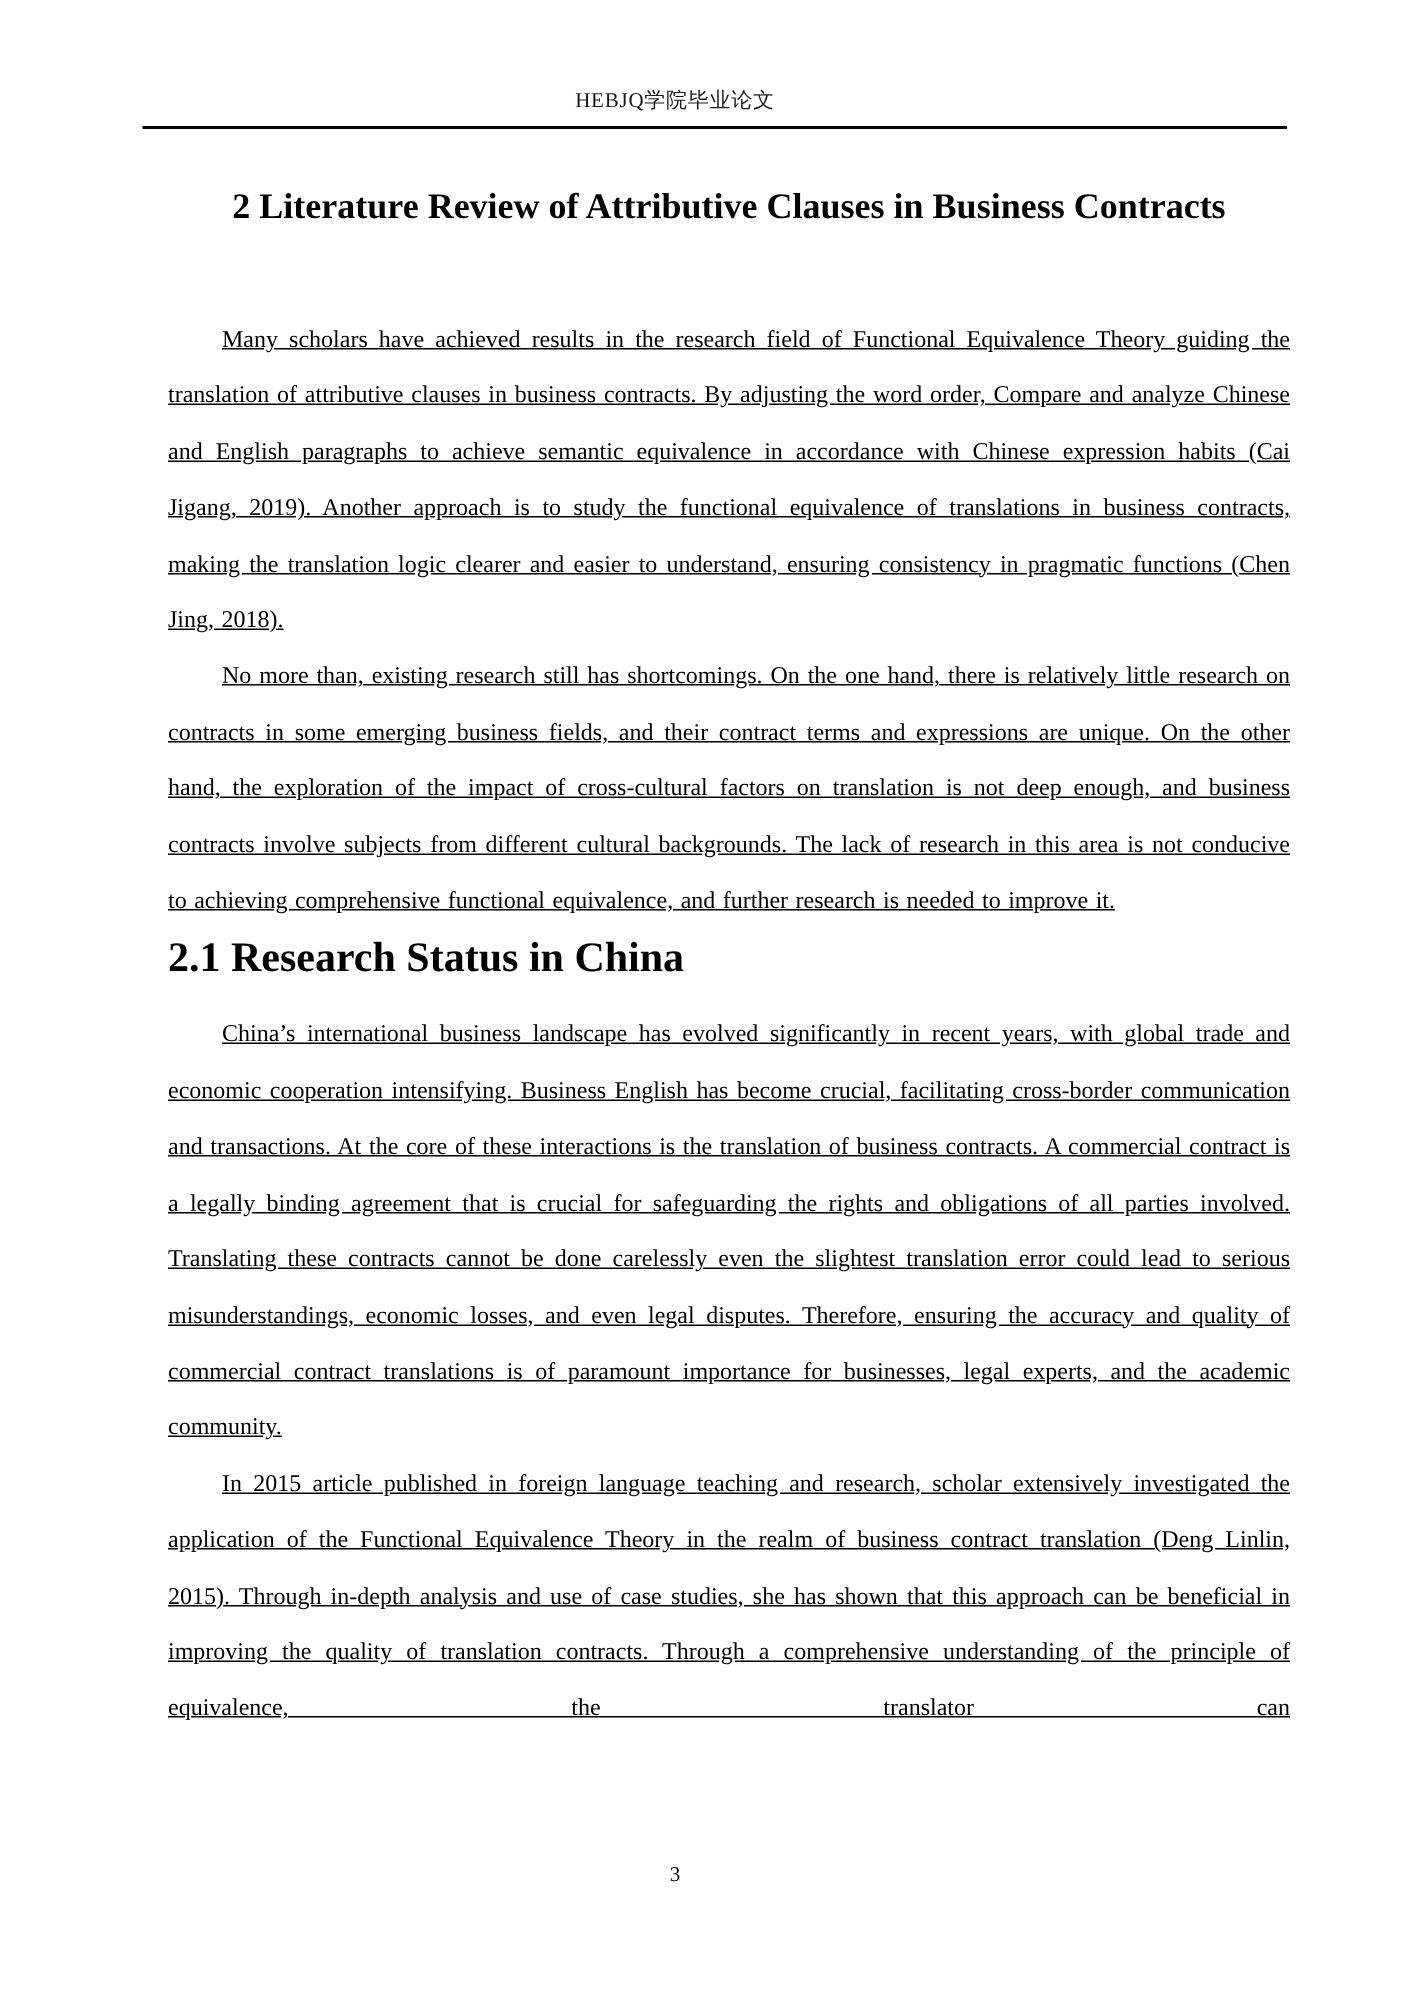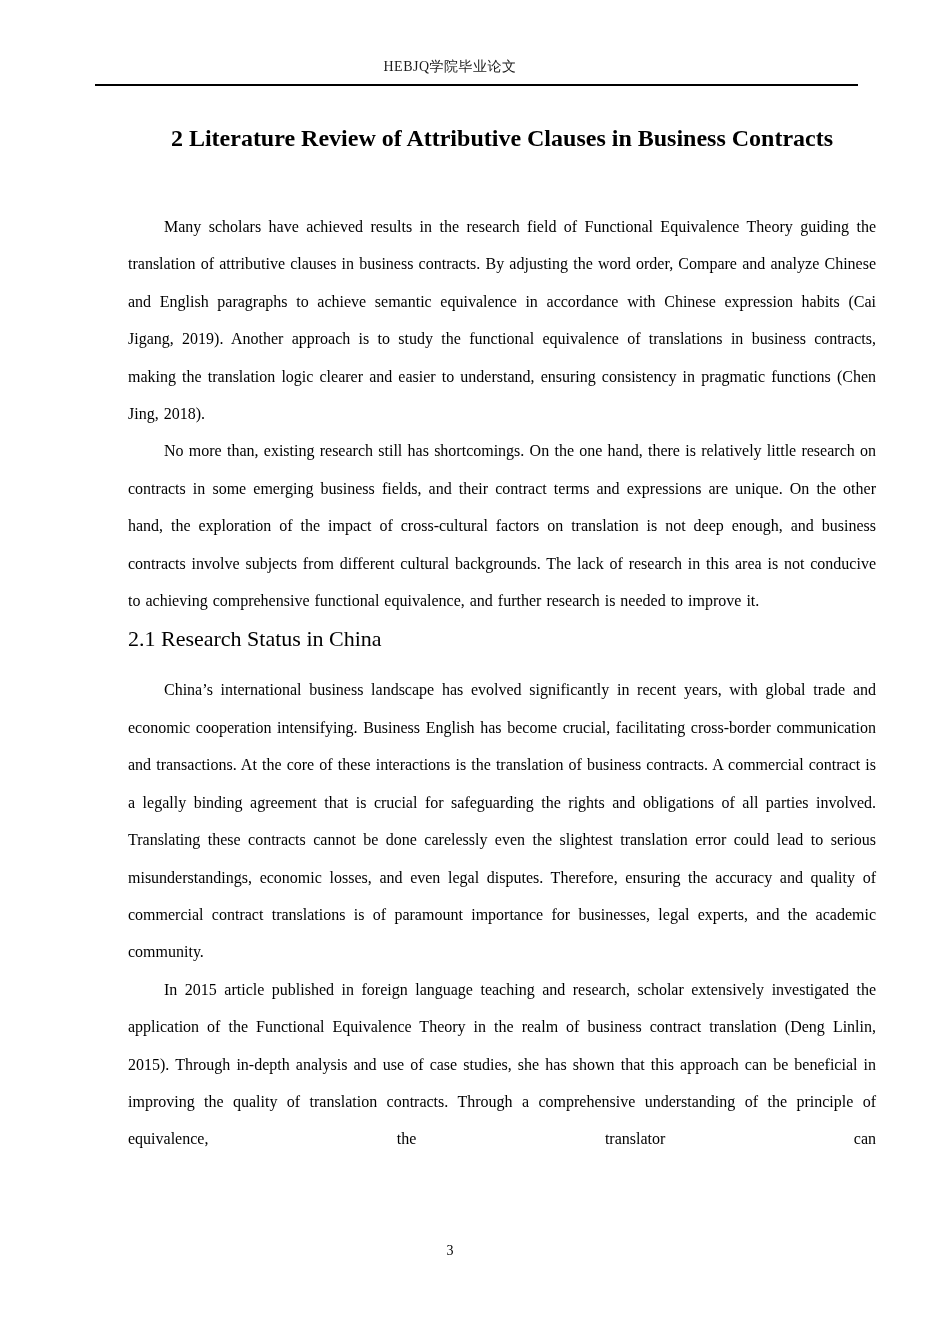--- a/index.html
+++ b/index.html
@@ -29,45 +29,46 @@
   .header-rule {
     position: absolute;
     top: 84px;
     left: 95px;
     width: 763px;
     height: 2px;
     background: #000000;
   }
   .content {
     position: absolute;
-    left: 128px;
+    left: 112px;
     top: 110px;
     width: 748px;
   }
   .chapter-title {
     font-size: 24px;
     font-weight: bold;
     text-align: center;
     line-height: 40px;
     margin: 8px 0 50px 0;
   }
   .body-para {
     font-size: 16px;
     line-height: 37.4px;
     text-align: justify;
     text-indent: 36px;
     margin: 0;
     word-spacing: 1px;
+    text-decoration: underline;
   }
   .justify-last {
     text-align-last: justify;
   }
   .section-heading {
-    font-size: 22px;
-    font-weight: normal;
+    font-size: 28px;
+    font-weight: bold;
     line-height: 32px;
     margin: 4px 0 16px 0;
   }
   .page-number {
     position: absolute;
     top: 1243px;
     left: 0;
     width: 100%;
     text-align: center;
     font-size: 14px;

